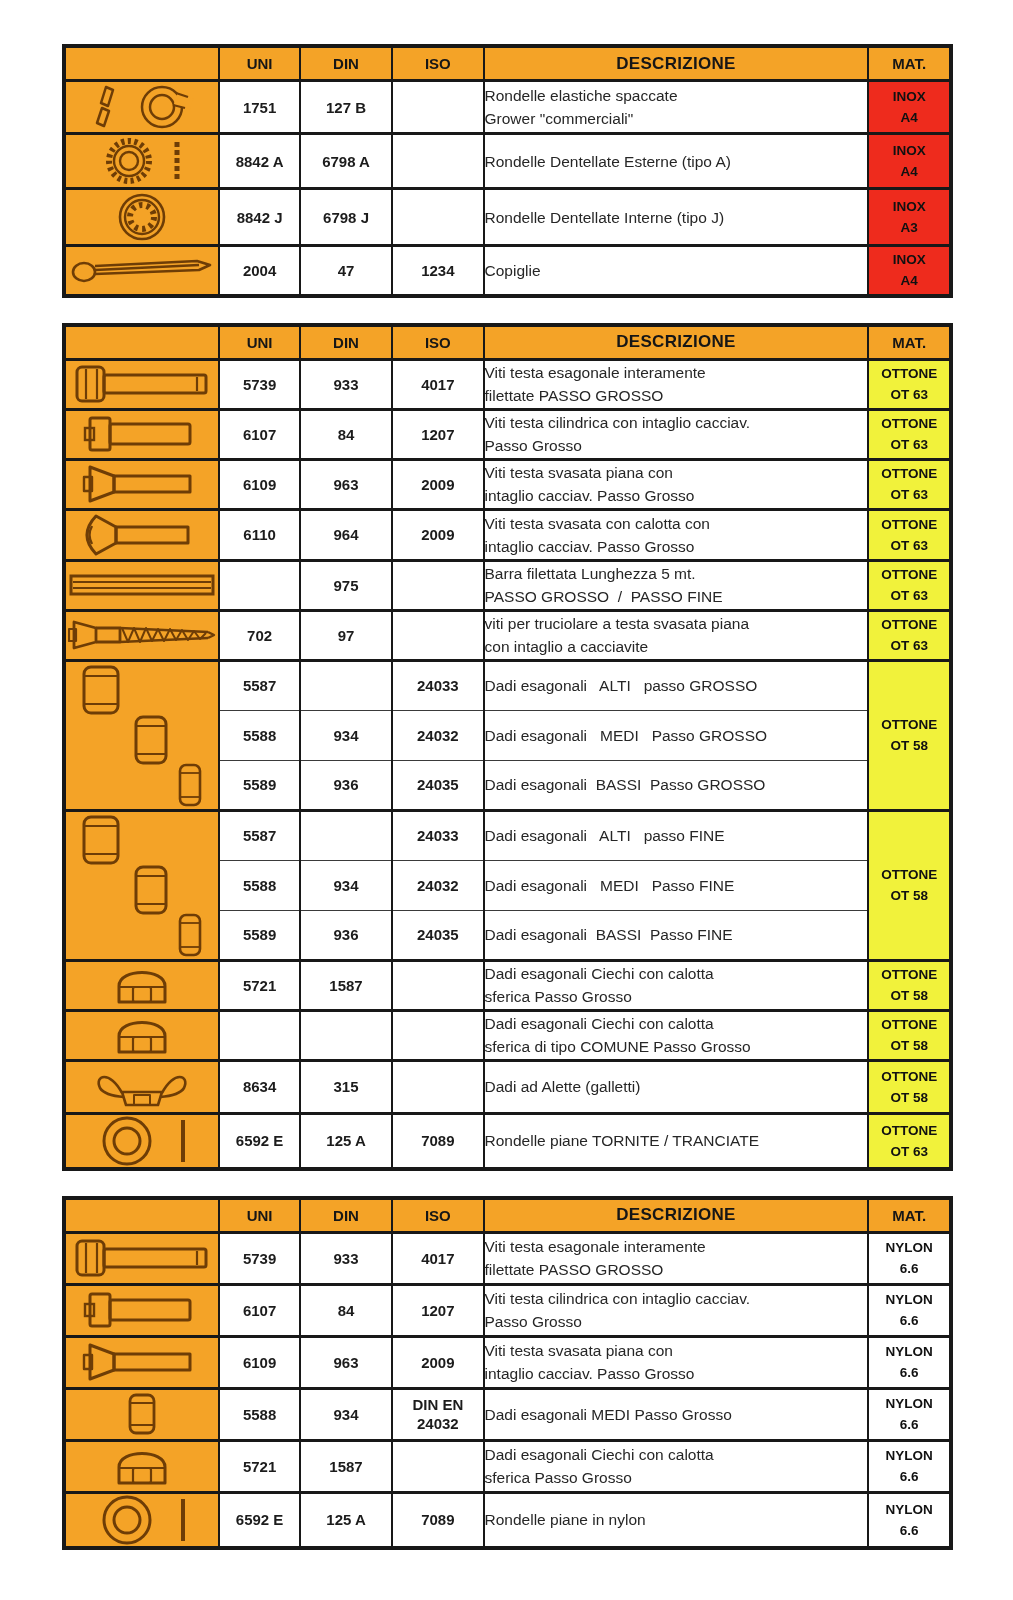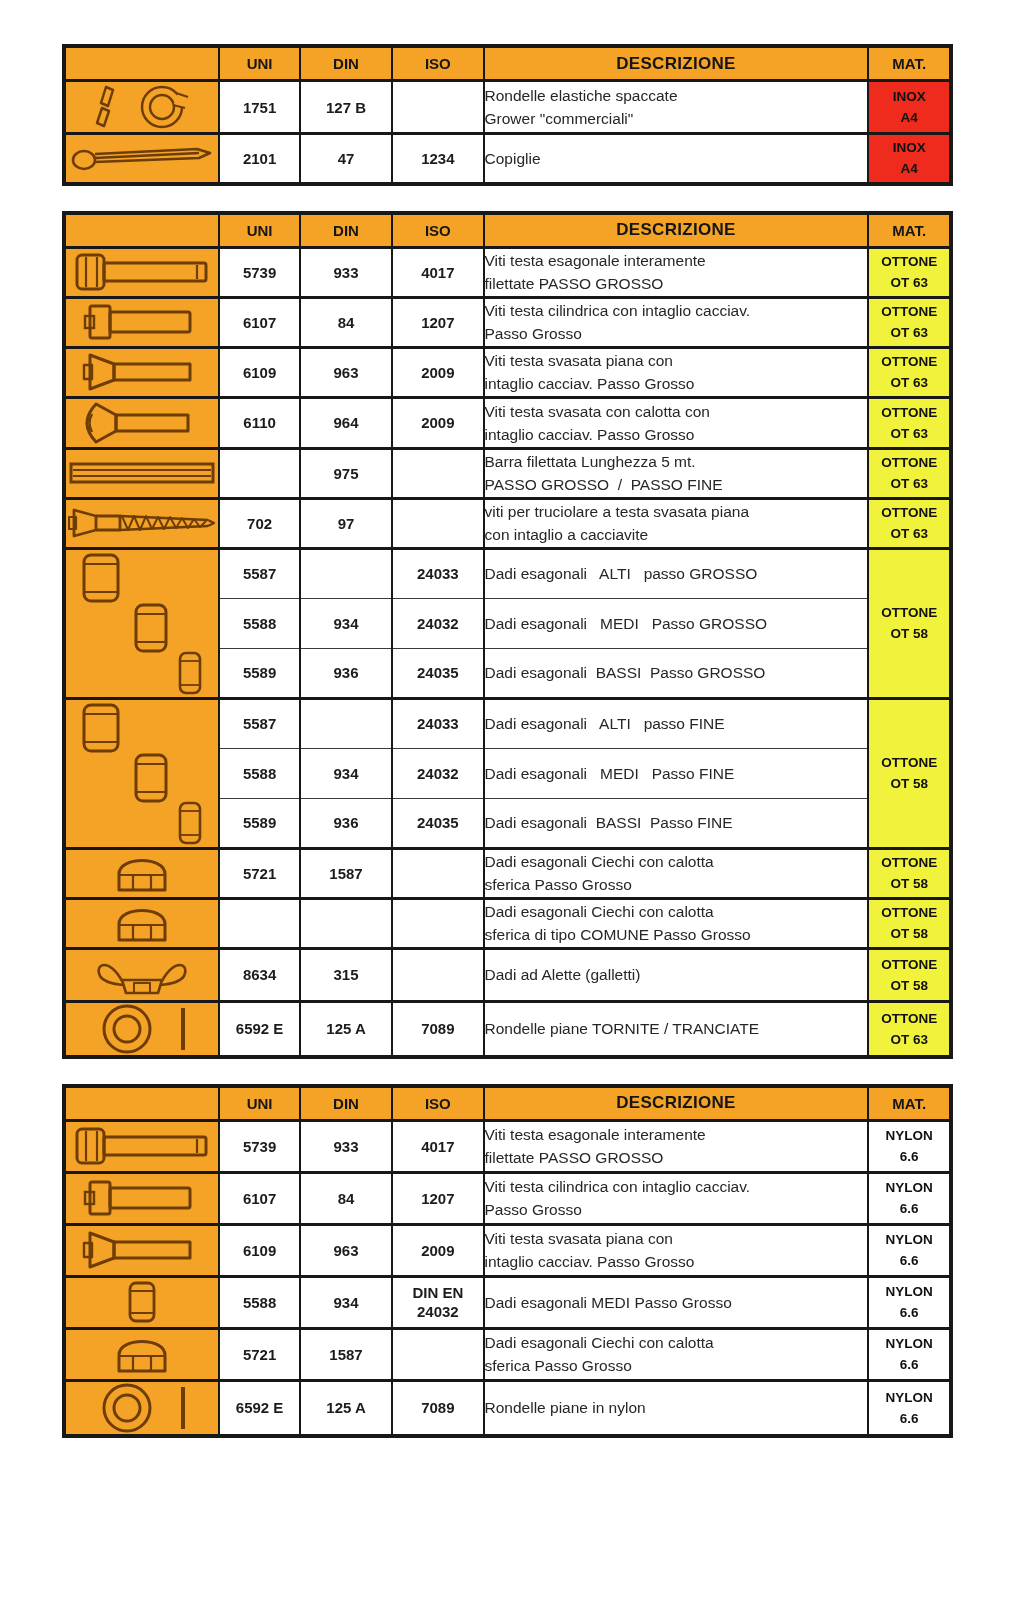--- a/index.html
+++ b/index.html
@@ -67,29 +67,64 @@
           <td class="num-cell">1751</td>
           <td class="num-cell">127 B</td>
           <td class="num-cell"></td>
           <td class="desc-cell">Rondelle elastiche spaccate
 Grower "commerciali"</td>
           <td class="mat-cell" rowspan="1" style="background: rgb(238, 43, 29);">INOX
 A4</td>
         </tr>
         <tr>
           <td class="icon-cell" rowspan="1" style="background: rgb(244, 163, 39);">
+            <svg width="130" height="52" viewBox="0 0 130 52">
+    <g fill="none" stroke="#6E3D06">
+      <circle cx="52" cy="26" r="20" stroke-width="6" stroke-dasharray="3.2,3.4"></circle>
+      <circle cx="52" cy="26" r="15" stroke-width="2.4"></circle>
+                <circle cx="52" cy="26" r="9" stroke-width="2.4"></circle>
+      <line x1="100" y1="7" x2="100" y2="45" stroke-width="5" stroke-dasharray="5,3"></line>
+              </g>
+            </svg>
+          </td>
+          <td class="num-cell">8842 A</td>
+          <td class="num-cell">6798 A</td>
+          <td class="num-cell"></td>
+          <td class="desc-cell">Rondelle Dentellate Esterne (tipo A)</td>
+          <td class="mat-cell" rowspan="1" style="background: rgb(238, 43, 29);">INOX
+A4</td>
+        </tr>
+        <tr>
+          <td class="icon-cell" rowspan="1" style="background: rgb(244, 163, 39);">
+            <svg width="110" height="54" viewBox="0 0 110 54">
+    <g fill="none" stroke="#6E3D06">
+      <circle cx="55" cy="27" r="22" stroke-width="2.6"></circle>
+                <circle cx="55" cy="27" r="17" stroke-width="2.4"></circle>
+      <circle cx="55" cy="27" r="12" stroke-width="6" stroke-dasharray="3.4,4.2"></circle>
+              </g>
+            </svg>
+          </td>
+          <td class="num-cell">8842 J</td>
+          <td class="num-cell">6798 J</td>
+          <td class="num-cell"></td>
+          <td class="desc-cell">Rondelle Dentellate Interne (tipo J)</td>
+          <td class="mat-cell" rowspan="1" style="background: rgb(238, 43, 29);">INOX
+A3</td>
+        </tr>
+        <tr>
+          <td class="icon-cell" rowspan="1" style="background: rgb(244, 163, 39);">
             <svg width="150" height="38" viewBox="0 0 150 38">
     <g fill="none" stroke="#6E3D06" stroke-width="2.6" stroke-linejoin="round">
       <ellipse cx="17" cy="21" rx="11" ry="9"></ellipse>
       <path d="M28,15 L130,10 L143,14 L132,19 L28,23"></path>
                 <path d="M28,19 L132,14"></path>
               </g>
             </svg>
           </td>
-          <td class="num-cell">2101</td>
+          <td class="num-cell">2004</td>
           <td class="num-cell">47</td>
           <td class="num-cell">1234</td>
           <td class="desc-cell">Copiglie</td>
           <td class="mat-cell" rowspan="1" style="background: rgb(238, 43, 29);">INOX
 A4</td>
         </tr>
       </tbody>
     </table>
   <table class="cat" data-table="1">
       <colgroup>

